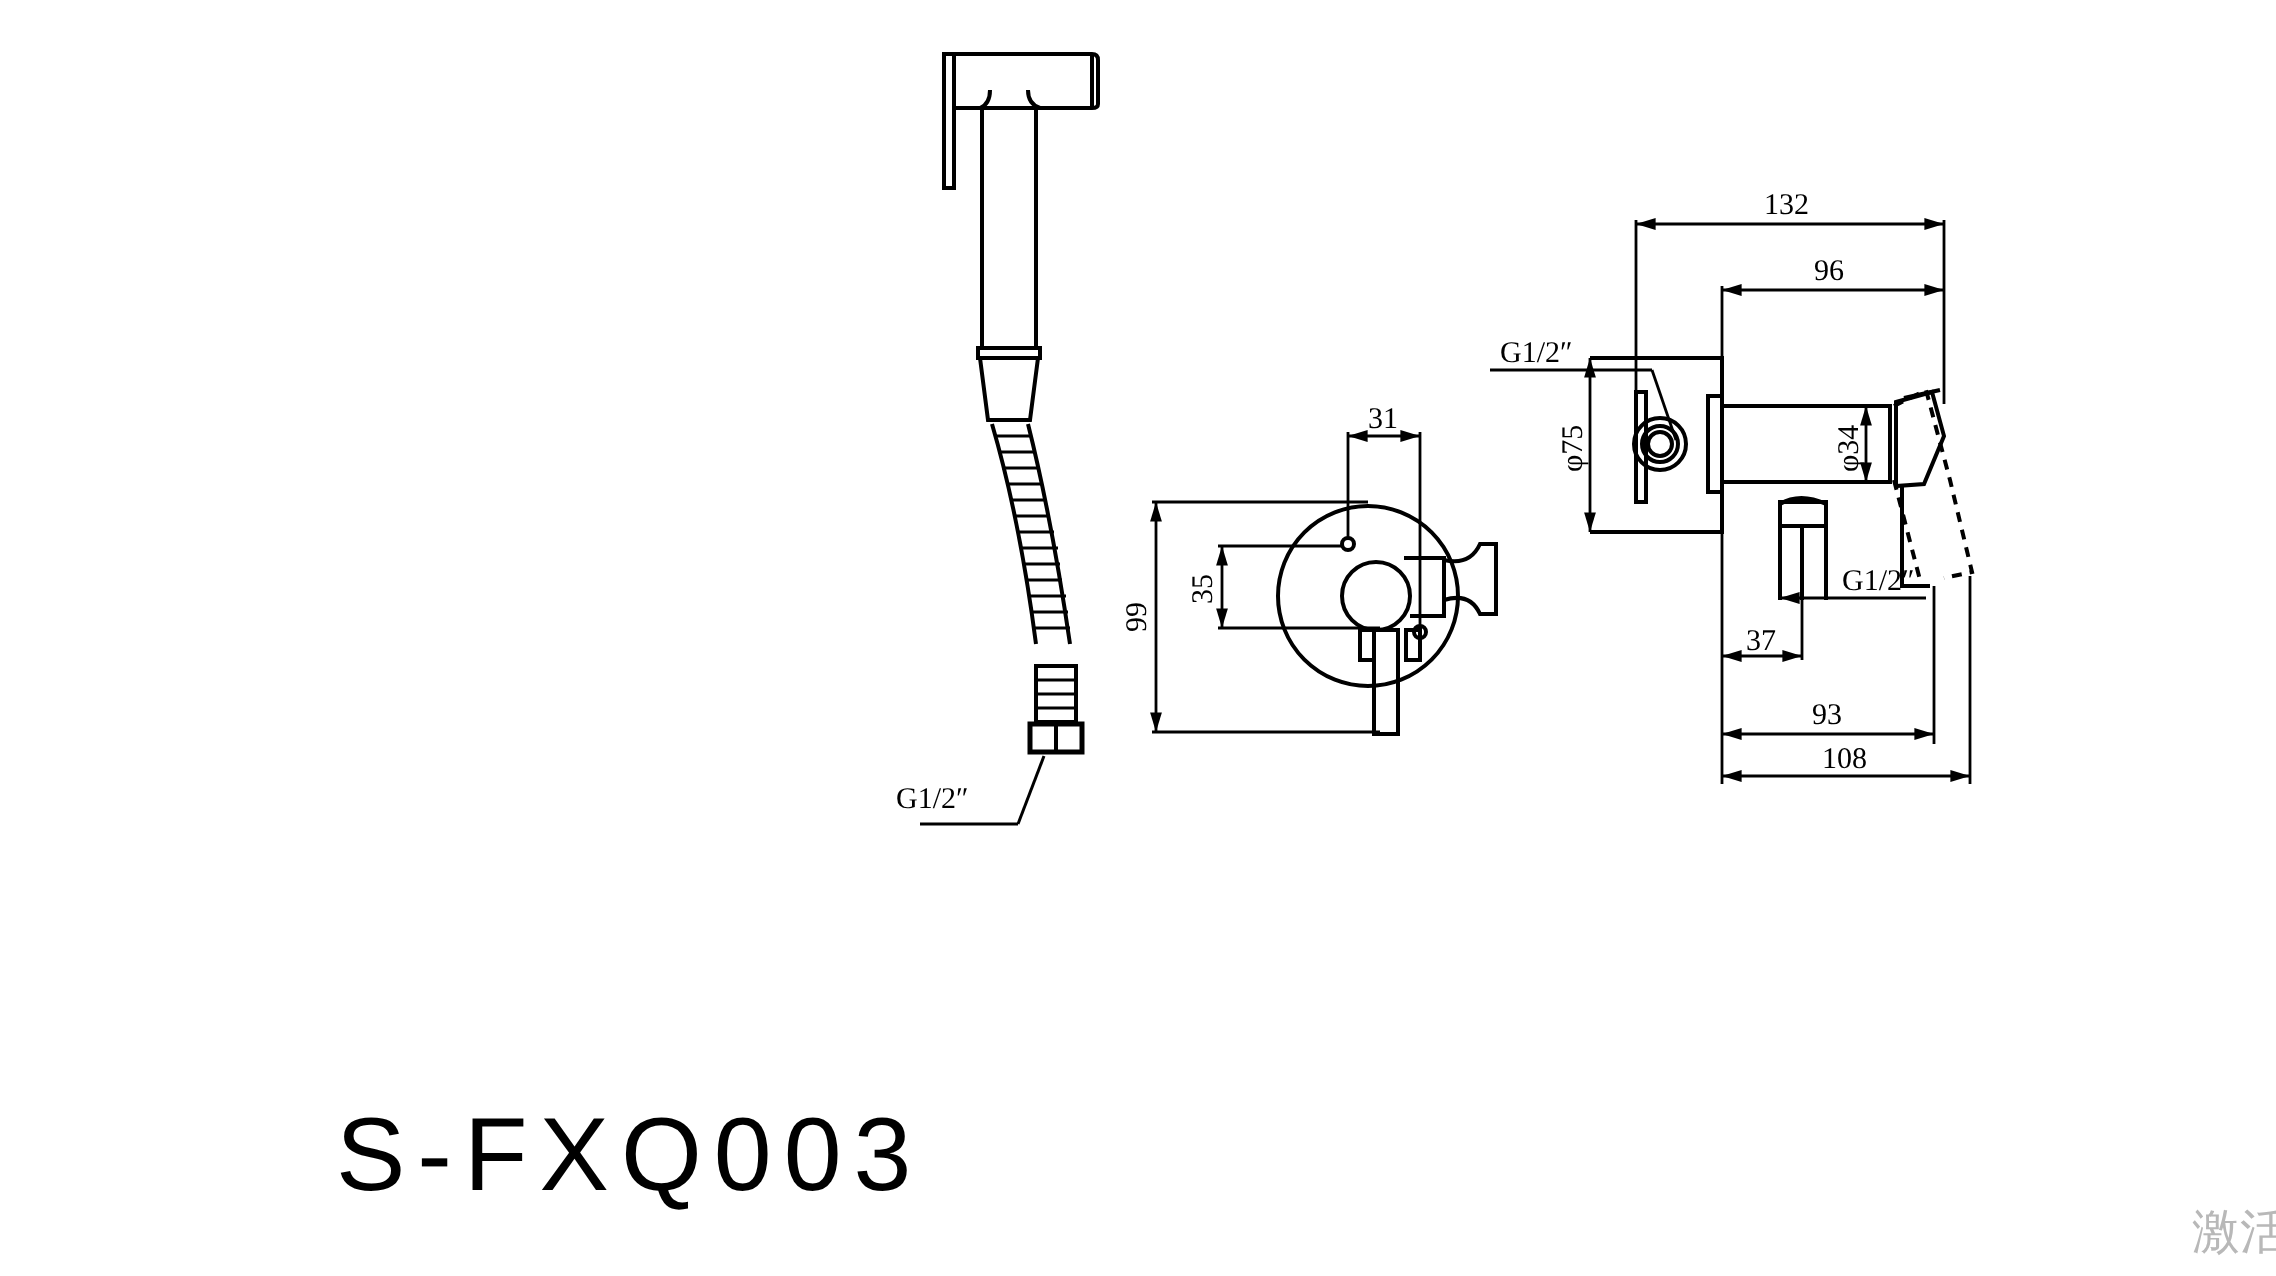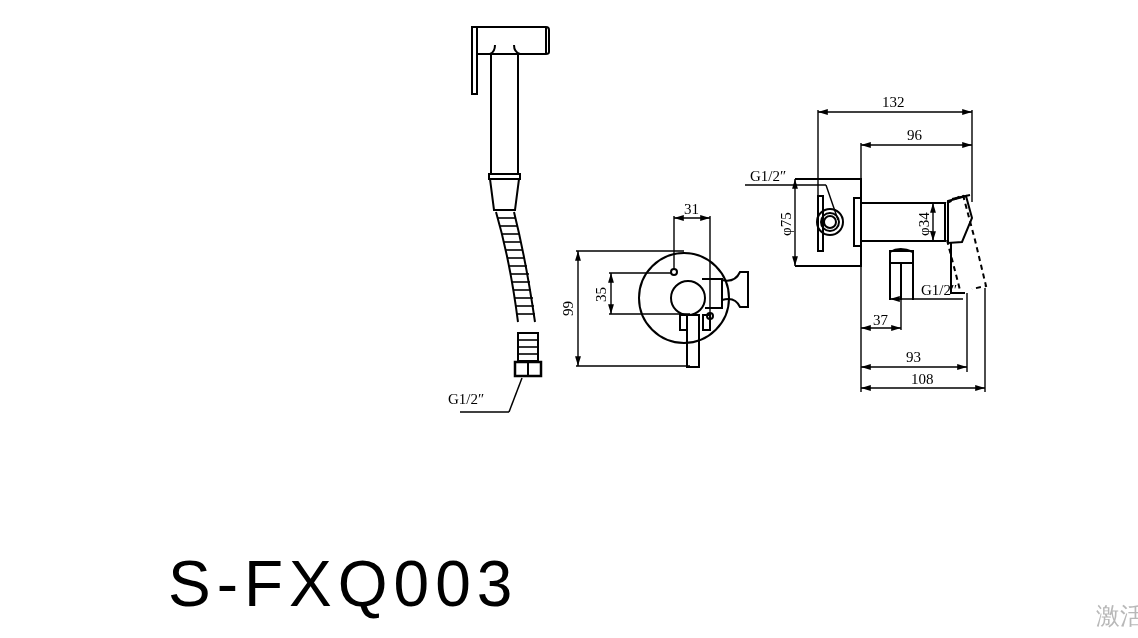--- a/index.html
+++ b/index.html
@@ -1,21 +1,21 @@
 <!DOCTYPE html>
 <html><head>
 <meta charset="utf-8">
 <style>
   html, body { margin: 0; padding: 0; background: #ffffff; }
   body { width: 1138px; height: 638px; position: relative; overflow: hidden; font-family: "Liberation Sans", sans-serif; }
   #drawing { position: absolute; left: 0; top: 0; width: 1138px; height: 638px; }
   .dim { font-family: "Liberation Serif", serif; font-size: 15px; fill: #000; }
   .model {
     position: absolute; left: 168px; top: 552px;
-    font-family: "Liberation Sans", sans-serif; font-size: 64px; letter-spacing: 6px;
+    font-family: "Liberation Sans", sans-serif; font-size: 52px; letter-spacing: 6px;
     color: #000; line-height: 1;
   }
   .watermark {
     position: absolute; left: 1096px; top: 600px;
     font-family: "DejaVu Sans", sans-serif; font-size: 24px; color: #b8b8b8;
     white-space: nowrap;
   }
 </style>
 </head>
 <body>

